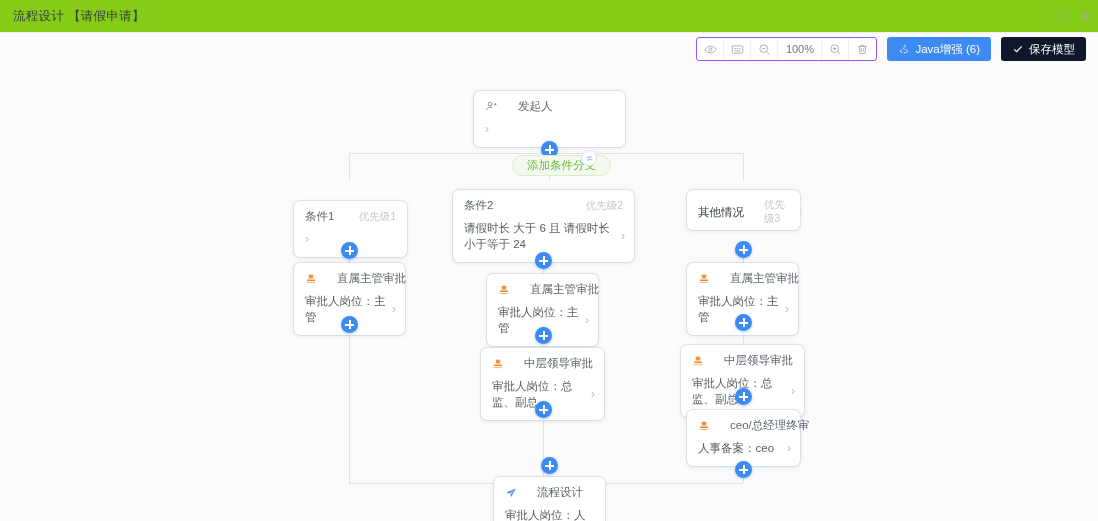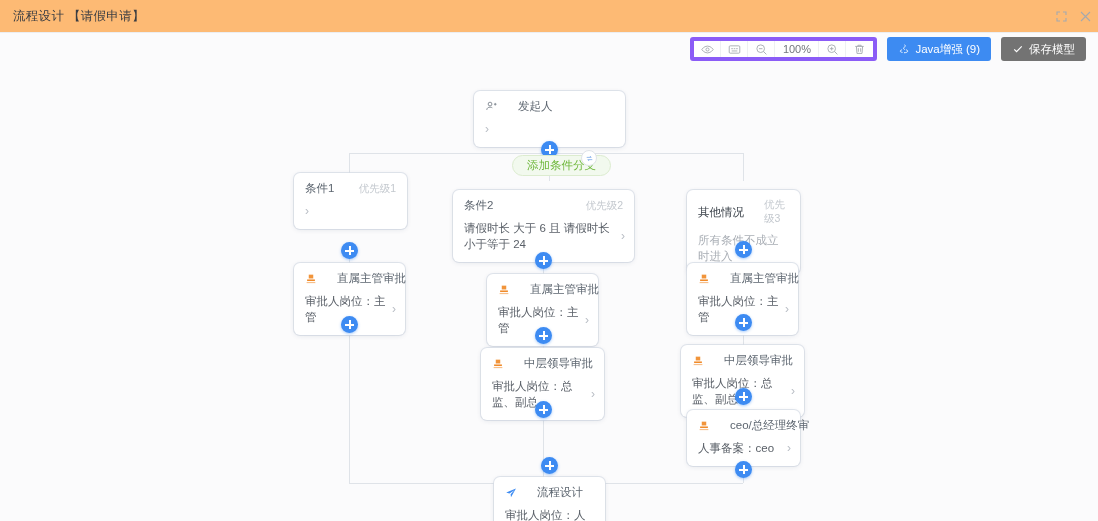--- a/index.html
+++ b/index.html
@@ -6,21 +6,21 @@
   html, body {
     width: 1098px; height: 521px;
     overflow: hidden;
     font-family: "Liberation Sans", "DejaVu Sans", sans-serif;
     background: #ffffff;
   }
 
   
   .titlebar {
     position: absolute; left: 0; top: 0; width: 1098px; height: 33px;
-    background: #fdba74;
+    background: #84cc16;
     border-bottom: 1px solid #eceef1;
     display: flex; align-items: center;
   }
   .titlebar-text {
     margin-left: 13px;
     font-size: 12.5px;
     color: #3a3d42;
     letter-spacing: .3px;
   }
   .win-ctrls {
@@ -45,21 +45,21 @@
 
   
   .toolbar {
     position: absolute; right: 12px; top: 4px;
     display: flex; align-items: center; gap: 0px;
     z-index: 40;
   }
   .tb-group {
     display: flex; align-items: center;
     background: #ffffff;
-    border: 4px solid #8b5cf6;
+    border: 1px solid #8b5cf6;
     border-radius: 3px;
     height: 24px;
     overflow: hidden;
   }
   .tb-item {
     width: 27px; height: 22px;
     display: flex; align-items: center; justify-content: center;
     color: #a3a8ae;
     cursor: pointer;
     border-right: 1px solid #eef0f2;
@@ -77,21 +77,21 @@
     display: flex; align-items: center; gap: 5px;
     padding: 0 11px;
     border-radius: 3px;
     font-size: 11.5px;
     color: #ffffff;
     cursor: pointer;
     margin-left: 10px;
     white-space: nowrap;
   }
   .tb-btn.blue { background: #3d8bf2; }
-  .tb-btn.green { background: #737373; }
+  .tb-btn.green { background: #0f172a; }
   .tb-btn svg { display: block; }
 
   
   .flow-svg {
     position: absolute; left: 0; top: 0;
     width: 1098px; height: 488px;
     z-index: 1;
   }
 
   
@@ -229,21 +229,21 @@
         </svg>
       </div>
     </div>
 
     <div class="tb-btn blue">
       <svg width="12" height="12" viewBox="0 0 16 16" fill="none" stroke="#ffffff" stroke-width="1.2">
         <path d="M8 13c3 0 5-1 5-2.2 0-.8-1-1.4-2.4-1.7"></path>
         <path d="M5.4 9.1C4 9.4 3 10 3 10.8 3 11.6 4.2 12.3 6 12.6"></path>
         <path d="M8.8 2.2c1.6 1.6.4 2.6-.5 3.6-.9 1-1.4 2 .6 3.1"></path>
       </svg>
-      <span>Java增强 (9)</span>
+      <span>Java增强 (6)</span>
     </div>
 
     <div class="tb-btn green">
       <svg width="12" height="12" viewBox="0 0 16 16" fill="none" stroke="#ffffff" stroke-width="1.6">
         <path d="M3 8.4l3.1 3.1L13 4.6"></path>
       </svg>
       <span>保存模型</span>
     </div>
   </div>
 
@@ -298,21 +298,21 @@
 
   <div class="branch-pill" style="left:512px; top:122px;">
     <span>添加条件分支</span>
   </div>
   <div class="round-btn" style="left:581px; top:117px;">
     <svg width="9" height="9" viewBox="0 0 16 16" fill="none" stroke="#7aa8e8" stroke-width="1.4">
       <path d="M3 6h8l-2.2-2.4M13 10H5l2.2 2.4"></path>
     </svg>
   </div>
 
-  <div class="node" style="left:294px; top:140px; width:113px;">
+  <div class="node" style="left:294px; top:168px; width:113px;">
     <div class="node-head">
       <span class="ttl">条件1</span>
       <span class="prio">优先级1</span>
     </div>
     <div class="node-body">
       <span class="chev">›</span>
     </div>
   </div>
 
   <div class="node" style="left:453px; top:157px; width:181px;">
@@ -324,23 +324,20 @@
       <span class="txt">请假时长 大于 6 且 请假时长 小于等于 24</span>
       <span class="chev">›</span>
     </div>
   </div>
 
   <div class="node bold-head" style="left:687px; top:157px; width:113px;">
     <div class="node-head">
       <span class="ttl">其他情况</span>
       <span class="prio">优先级3</span>
     </div>
-    <div class="node-body muted">
-      <span class="txt">所有条件不成立时进入</span>
-    </div>
   </div>
 
   <div class="plus" style="left:341px; top:209px;"></div>
 
   <div class="node" style="left:294px; top:230px; width:111px;">
     <div class="node-head">
       <span class="ico">
         <svg width="12" height="12" viewBox="0 0 16 16" fill="#f08b2a">
           <path d="M5 2.2h6v5.1H5z" opacity=".92"></path>
           <path d="M2.8 8.6h10.4v2.1H2.8z"></path>

